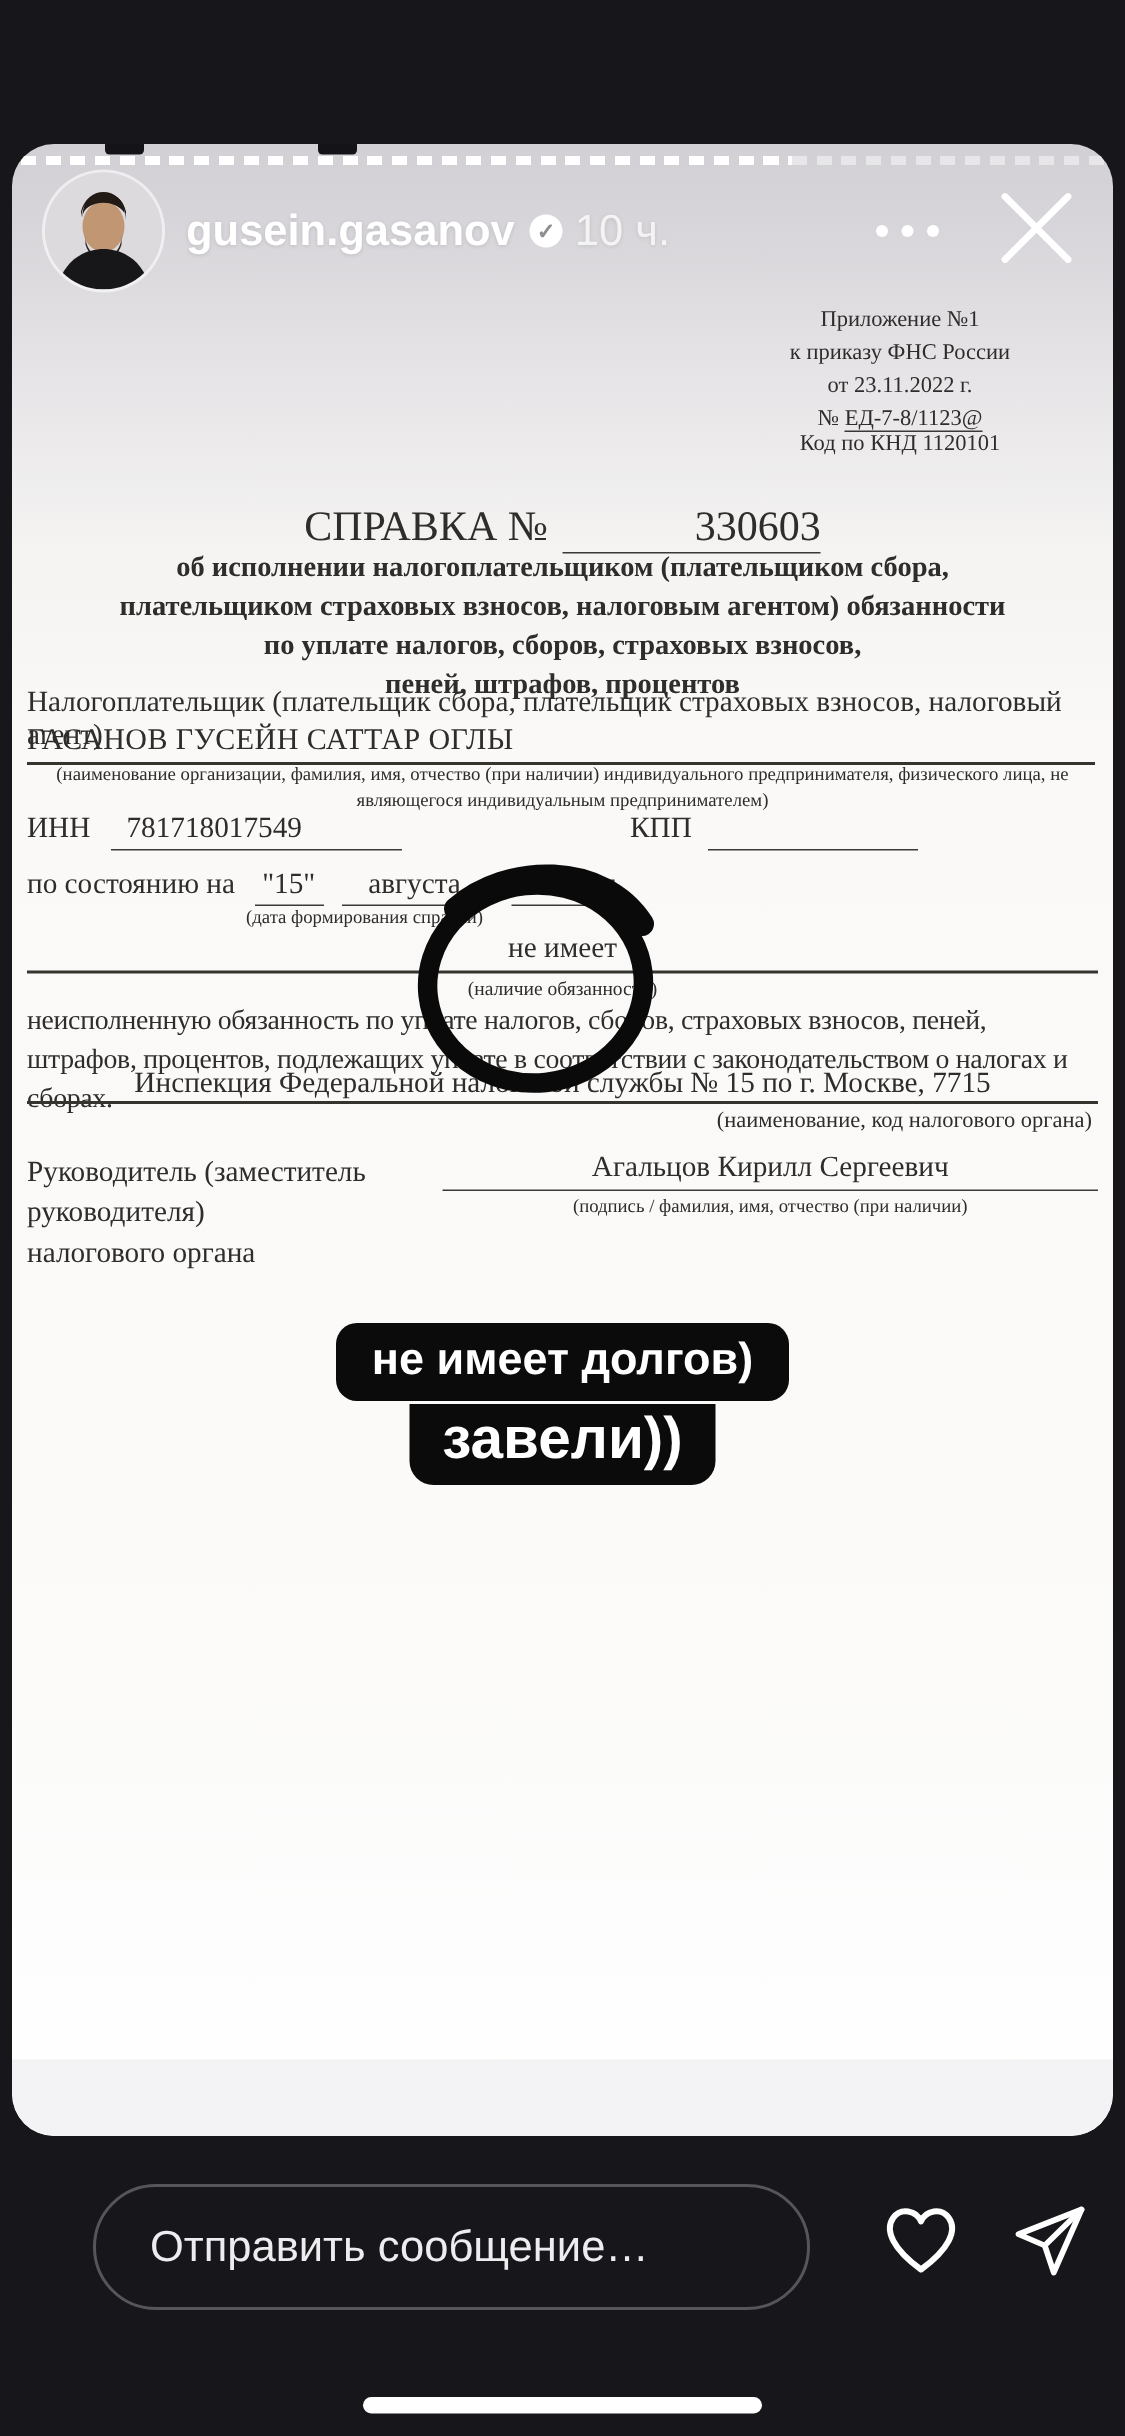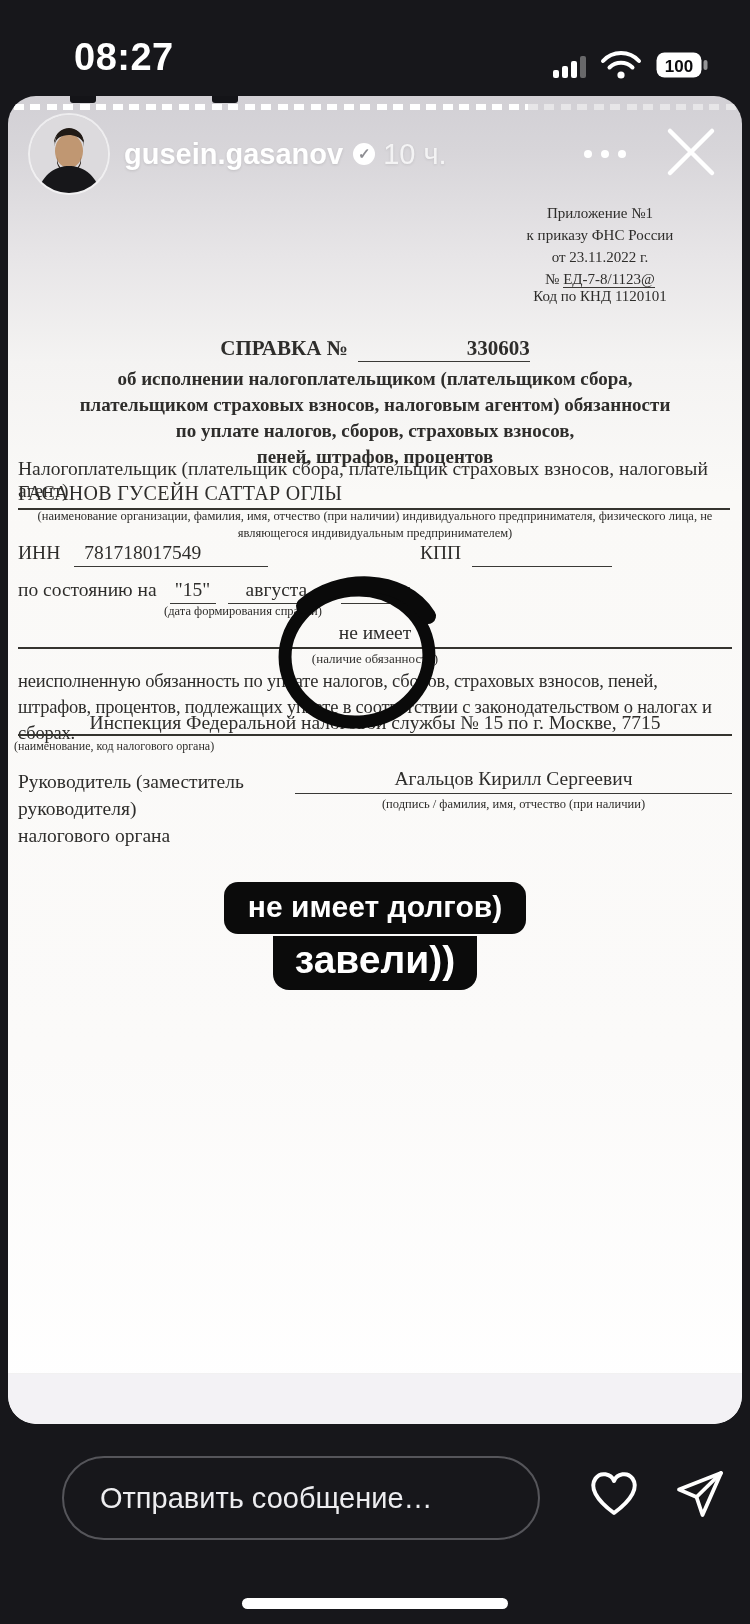--- a/index.html
+++ b/index.html
@@ -29,21 +29,21 @@
   .dots{margin-left:auto;display:flex;gap:9px;align-items:center;padding:14px 6px;cursor:pointer;}
   .dots i{width:8px;height:8px;border-radius:50%;background:#fff;display:block;}
   .closex{margin-left:26px;padding:6px;cursor:pointer;}
   
   .doc{position:absolute;left:0;top:0;width:734px;height:1328px;color:#2e2d2b;
        font-family:"Liberation Serif",serif;}
   .abs{position:absolute;}
   .appendix{top:106px;left:460px;width:264px;font-size:15px;line-height:22px;text-align:center;}
   .u{border-bottom:1.5px solid #3a3936;}
   .knd{top:192px;left:460px;width:264px;font-size:15px;text-align:center;}
-  .title{top:240px;left:10px;width:714px;font-size:21px;font-weight:700;display:flex;justify-content:center;}
+  .title{top:240px;left:10px;width:714px;font-size:28px;font-weight:400;display:flex;justify-content:center;}
   .title .tnum{display:inline-block;width:168px;border-bottom:1.5px solid #3a3936;margin-left:10px;text-align:right;padding-left:4px;}
   .subtitle{top:270px;left:10px;width:714px;font-size:19px;font-weight:700;line-height:26px;text-align:center;}
   .tp-label{top:362px;left:10px;width:714px;font-size:19.5px;}
   .tp-name{top:386px;left:10px;width:712px;font-size:20px;padding-bottom:3px;border-bottom:2px solid #35342f;letter-spacing:.3px;}
   .tp-cap{top:412px;left:10px;width:714px;font-size:12.5px;line-height:17px;text-align:center;}
   .innrow{top:446px;left:10px;width:714px;font-size:19.5px;}
   .inn-val{display:inline-block;width:184px;border-bottom:1.5px solid #3a3936;margin-left:14px;padding-left:10px;padding-bottom:2px;}
   .kpp-lab{position:absolute;left:402px;top:0;}
   .kpp-val{position:absolute;left:454px;top:0;width:140px;border-bottom:1.5px solid #3a3936;height:24px;}
   .asof{top:483px;left:10px;width:714px;font-size:19.5px;}
@@ -51,21 +51,21 @@
   .asof .d1{width:46px;margin-left:8px;}
   .asof .d2{width:96px;margin-left:8px;}
   .asof .d3{width:56px;margin-left:12px;}
   .asof-cap{top:508px;left:140px;width:190px;font-size:12.5px;text-align:center;}
   .oblig{top:526px;left:10px;width:714px;font-size:19.5px;text-align:center;}
   .rule{left:10px;width:714px;border-top:2px solid #35342f;height:0;}
   .r1{top:551px;} .r2{top:638px;}
   .oblig-cap{top:555px;left:10px;width:714px;font-size:13px;text-align:center;}
   .bodytxt{top:572px;left:10px;width:716px;font-size:18.5px;line-height:26px;letter-spacing:-.2px;text-align:left;}
   .insp{top:616px;left:10px;width:714px;font-size:19.5px;text-align:center;}
-  .insp-cap{top:643px;left:6px;width:714px;font-size:12px;text-align:left;}
+  .insp-cap{top:643px;left:6px;width:714px;font-size:15px;text-align:right;}
   .signer-role{top:672px;left:10px;width:300px;font-size:19.5px;line-height:27px;}
   .signer-right{top:672px;left:287px;width:437px;text-align:center;}
   .signer-name{font-size:19.5px;border-bottom:1.5px solid #3a3936;padding-bottom:3px;}
   .signer-cap{font-size:12.5px;margin-top:3px;}
   .marker{position:absolute;left:0;top:0;pointer-events:none;}
   .card-bottom{position:absolute;left:0;bottom:0;width:734px;height:50px;background:#f3f2f5;
                border-radius:0 0 28px 28px;box-shadow:0 -1px 0 rgba(0,0,0,.05);}
   
   .bub1{position:absolute;top:742px;left:0;width:734px;text-align:center;margin-top:44px;}
   .bub1 span{display:inline-block;background:#0b0b0b;color:#fff;font-size:30px;font-weight:700;
@@ -84,41 +84,20 @@
   .msg-input::placeholder{color:#ededf0;opacity:1;}
   .icon-btn{position:absolute;top:26px;cursor:pointer;}
   .like{left:586px;} .share{left:672px;}
   .homebar{position:absolute;left:242px;top:1598px;width:266px;height:11px;border-radius:5.5px;background:#fff;}
 </style>
 </head>
 <body>
 
 <div class="phone">
 
-  <div class="statusbar">
-    <div class="time">08:27</div>
-    <div class="sb-icons">
-      <div class="cellbars">
-        <i style="height:8px"></i>
-          <i style="height:12px"></i>
-          <i style="height:17px"></i>
-          <i class="dim" style="height:22px"></i>
-      </div>
-      <svg width="42" height="30" viewBox="0 0 42 30">
-        <path d="M3 11 C 8 5.5, 14 3, 21 3 C 28 3, 34 5.5, 39 11" fill="none" stroke="#fff" stroke-width="4" stroke-linecap="round"></path>
-        <path d="M9.5 17.5 C 12.8 14.3, 16.6 12.8, 21 12.8 C 25.4 12.8, 29.2 14.3, 32.5 17.5" fill="none" stroke="#fff" stroke-width="4" stroke-linecap="round"></path>
-        <circle cx="21" cy="25" r="3.6" fill="#fff"></circle>
-      </svg>
-      <svg width="52" height="26" viewBox="0 0 52 26">
-        <rect x="0.5" y="0.5" width="45" height="25" rx="8" fill="#fff"></rect>
-        <rect x="47.5" y="8" width="4" height="10" rx="2" fill="rgba(255,255,255,.55)"></rect>
-        <text x="23" y="19.5" text-anchor="middle" font-family="Liberation Sans, sans-serif" font-size="17" font-weight="700" fill="#0b0b0e">100</text>
-      </svg>
-    </div>
-  </div>
 
   <div class="card">
     <div class="notch" style="left:62px"></div>
     <div class="notch" style="left:204px"></div>
     <div class="dashrow dash-bright abs"></div>
     <div class="dashrow dash-dim abs"></div>
 
     <div class="story-header">
       <div class="avatar">
         <svg width="78" height="78" viewBox="0 0 78 78">

